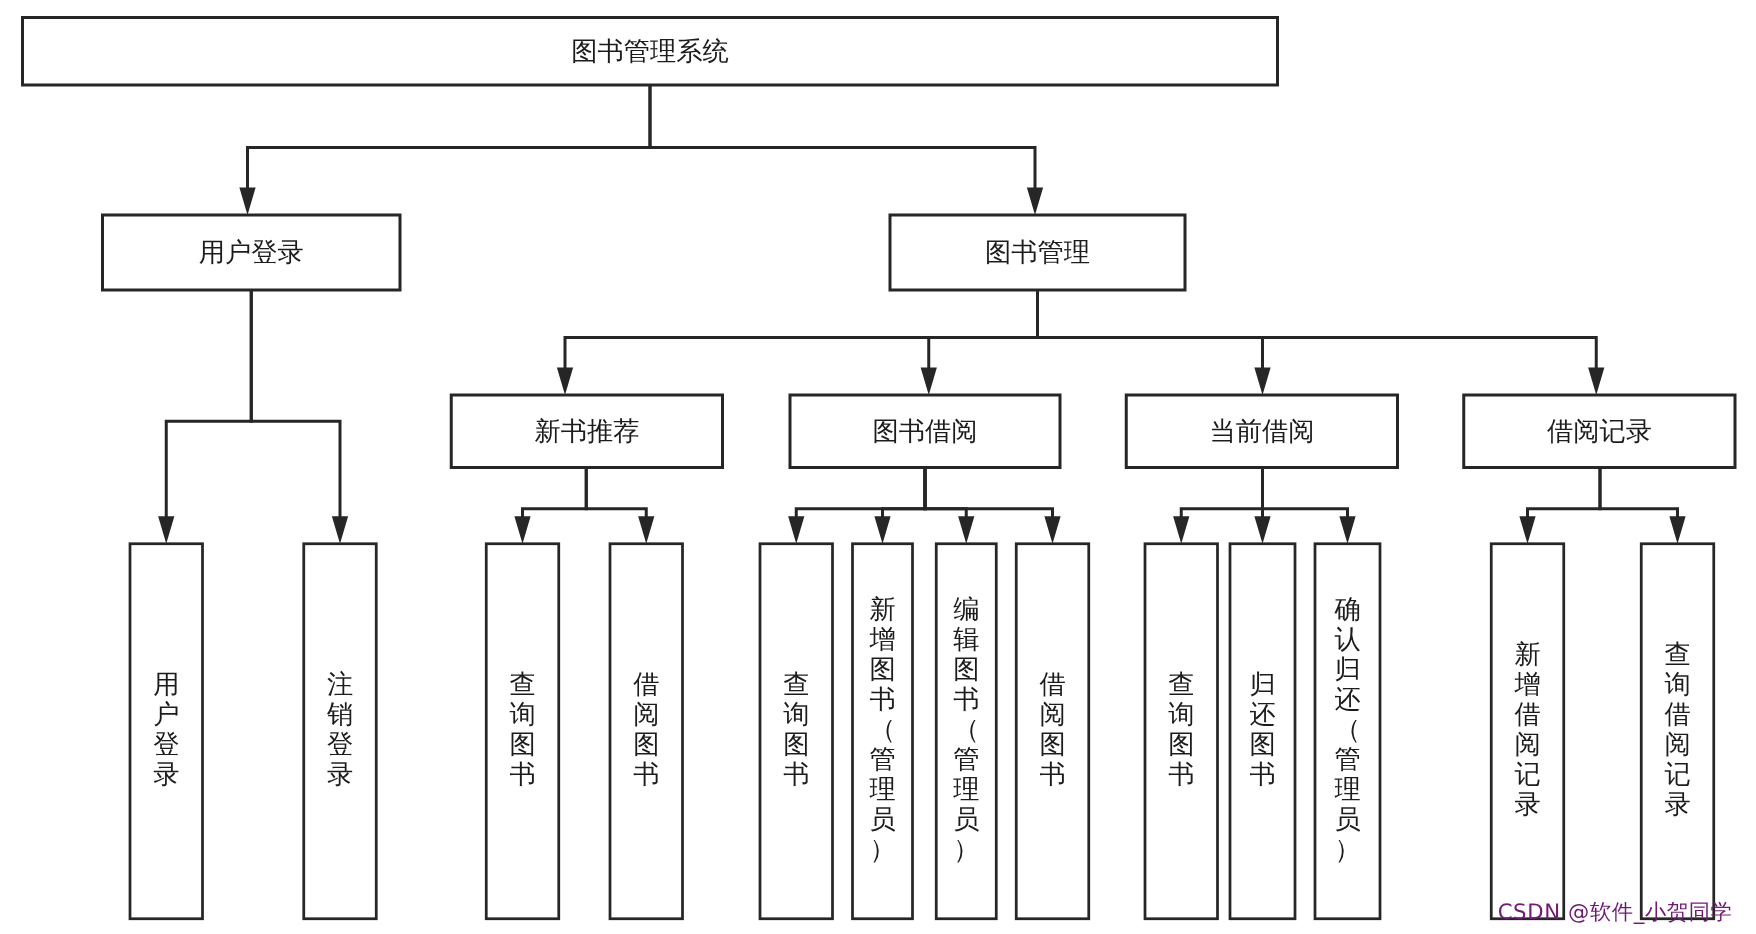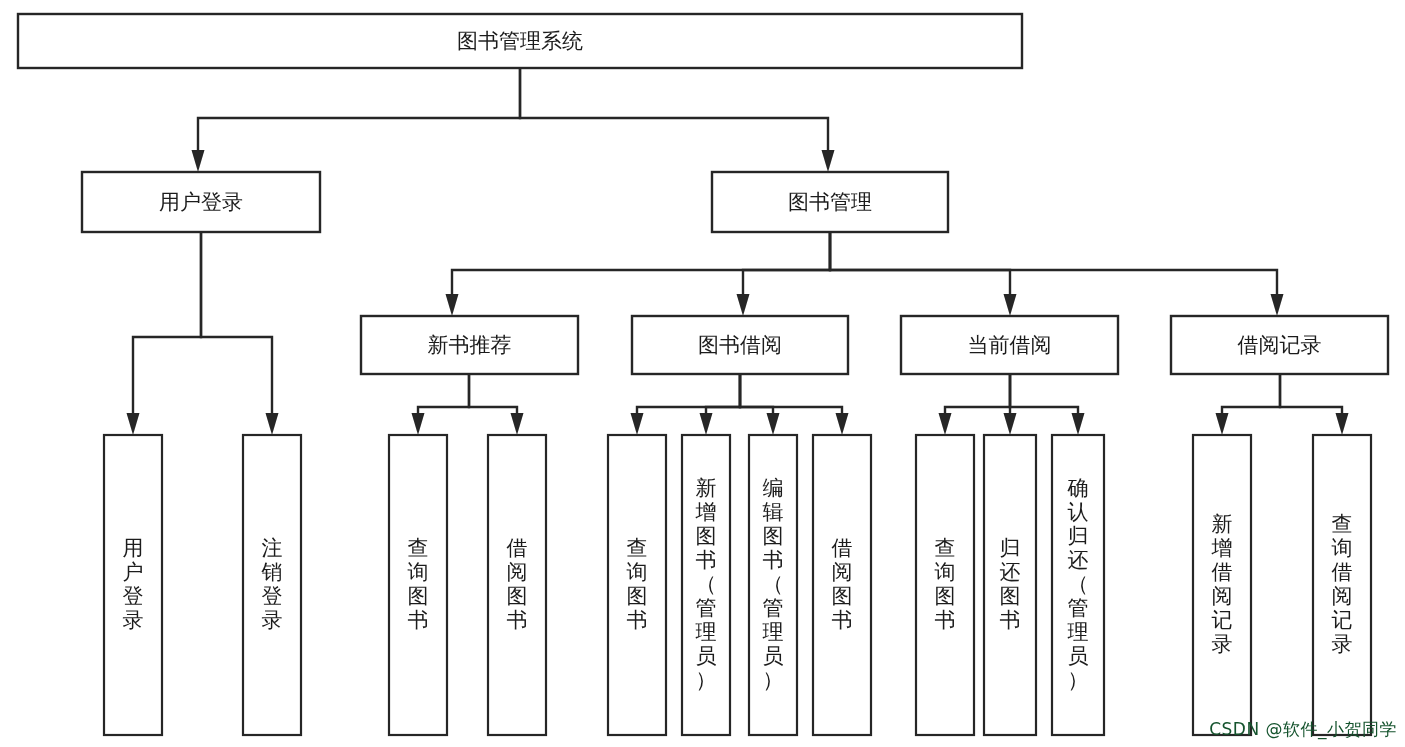--- a/index.html
+++ b/index.html
@@ -56,25 +56,25 @@
   }
   .leaf-label-char {
     font-family: "DejaVu Sans", "Liberation Sans", sans-serif;
     fill: #1c1c1c;
     font-size: 21px;
     text-anchor: middle;
     dominant-baseline: middle;
   }
   .watermark {
     position: absolute;
-    right: 8px;
+    right: 19px;
     bottom: 6px;
     font-family: "DejaVu Sans", "Liberation Sans", sans-serif;
     font-size: 17px;
-    color: #14532d;
+    color: #701a75;
     letter-spacing: 0.5px;
     white-space: nowrap;
     pointer-events: none;
   }
 </style>
 </head>
 <body>
 
 <div id="diagram-root">
   <svg id="tree-svg" viewBox="0 0 1405 747">

